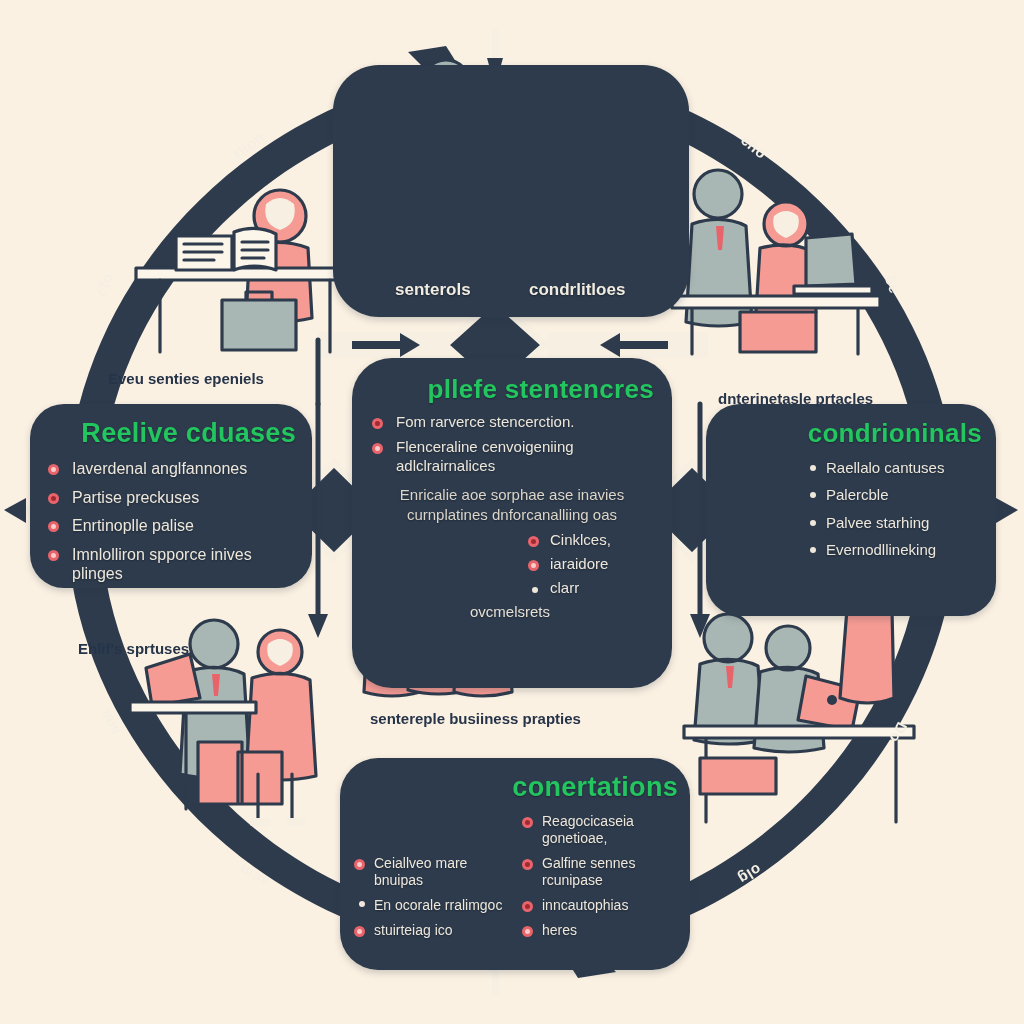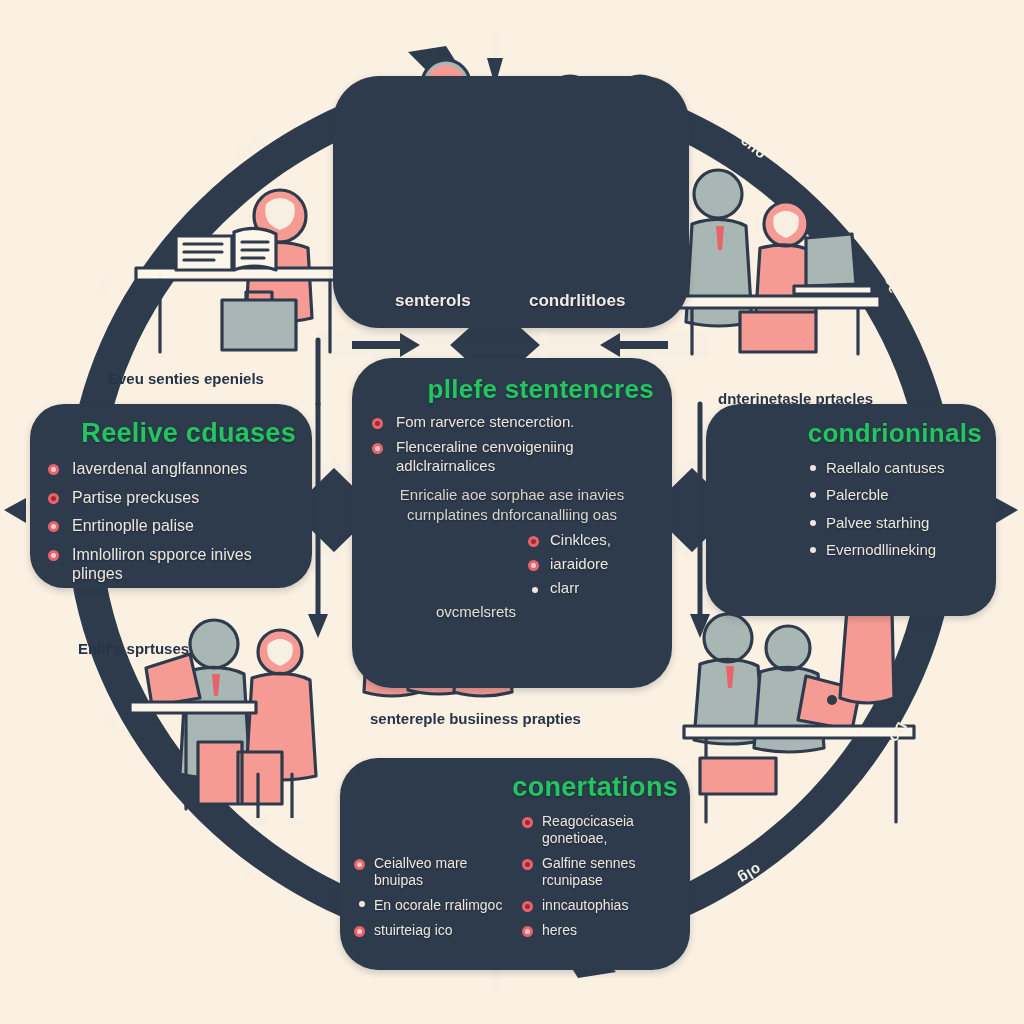--- a/index.html
+++ b/index.html
@@ -106,21 +106,21 @@
   }
   #panel-right .bullets li { font-size: 15px; padding-left: 18px; }
   #panel-right .bullets li .dot {
     left: 2px; top: 6px; width: 6px; height: 6px;
     background: #efe7da; border: none;
   }
 
   
   #panel-top {
     left: 333px;
-    top: 76px;
+    top: 65px;
     width: 356px;
     height: 252px;
     border-radius: 46px;
   }
   #panel-top .figure-label {
     position: absolute;
     color: #f1ece1;
     font-size: 17px;
     font-weight: bold;
     text-shadow: 0 1px 2px rgba(0,0,0,.4);
@@ -165,21 +165,21 @@
     width: 11px; height: 11px; border-radius: 50%;
     border: 3px solid #e8636a; background: #f6cdc9; box-sizing: border-box;
   }
   #panel-center .sub-bullets li.dark .dot { background: #9e2b34; }
   #panel-center .sub-bullets li.plain .dot {
     left: 4px; top: 8px; width: 6px; height: 6px; border: none; background: #efe7da;
   }
   #panel-center .footer-word {
     color: #e6e0d4;
     font-size: 15px;
-    margin-left: 66px;
+    margin-left: 100px;
     text-shadow: 0 1px 2px rgba(0,0,0,.35);
   }
 
   
   #panel-bottom {
     left: 340px;
     top: 758px;
     width: 350px;
     height: 212px;
     border-radius: 38px;

